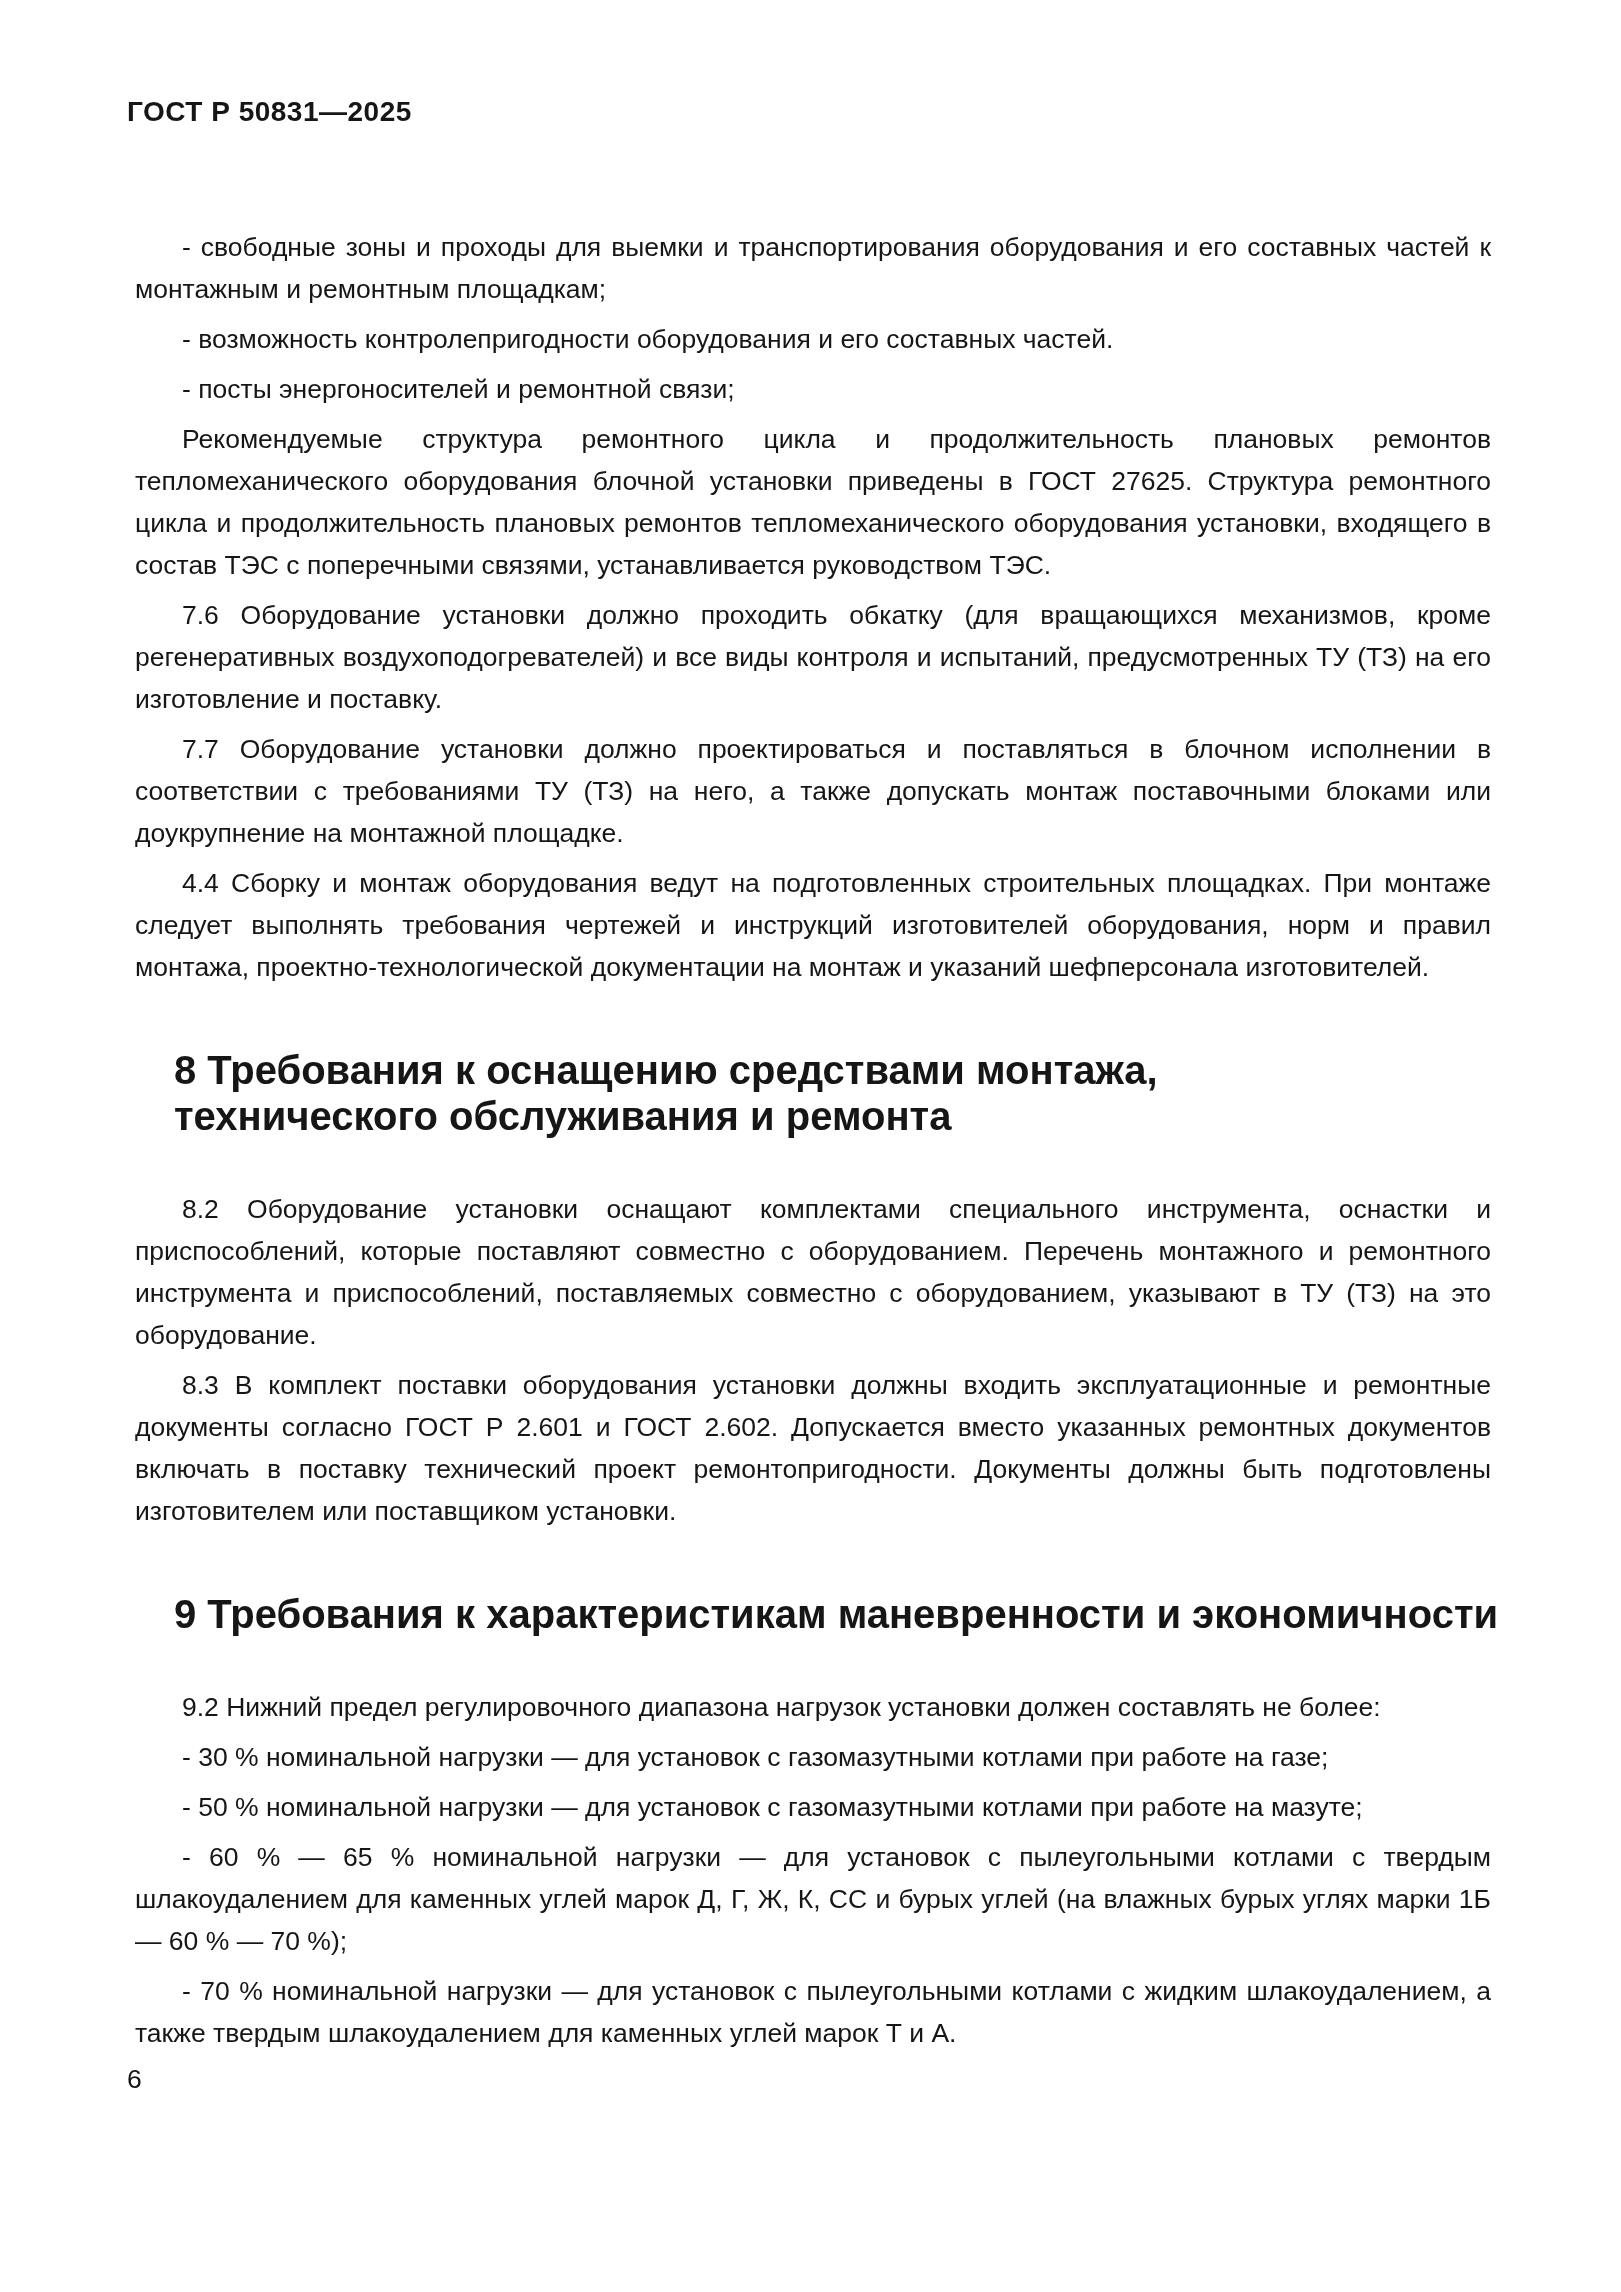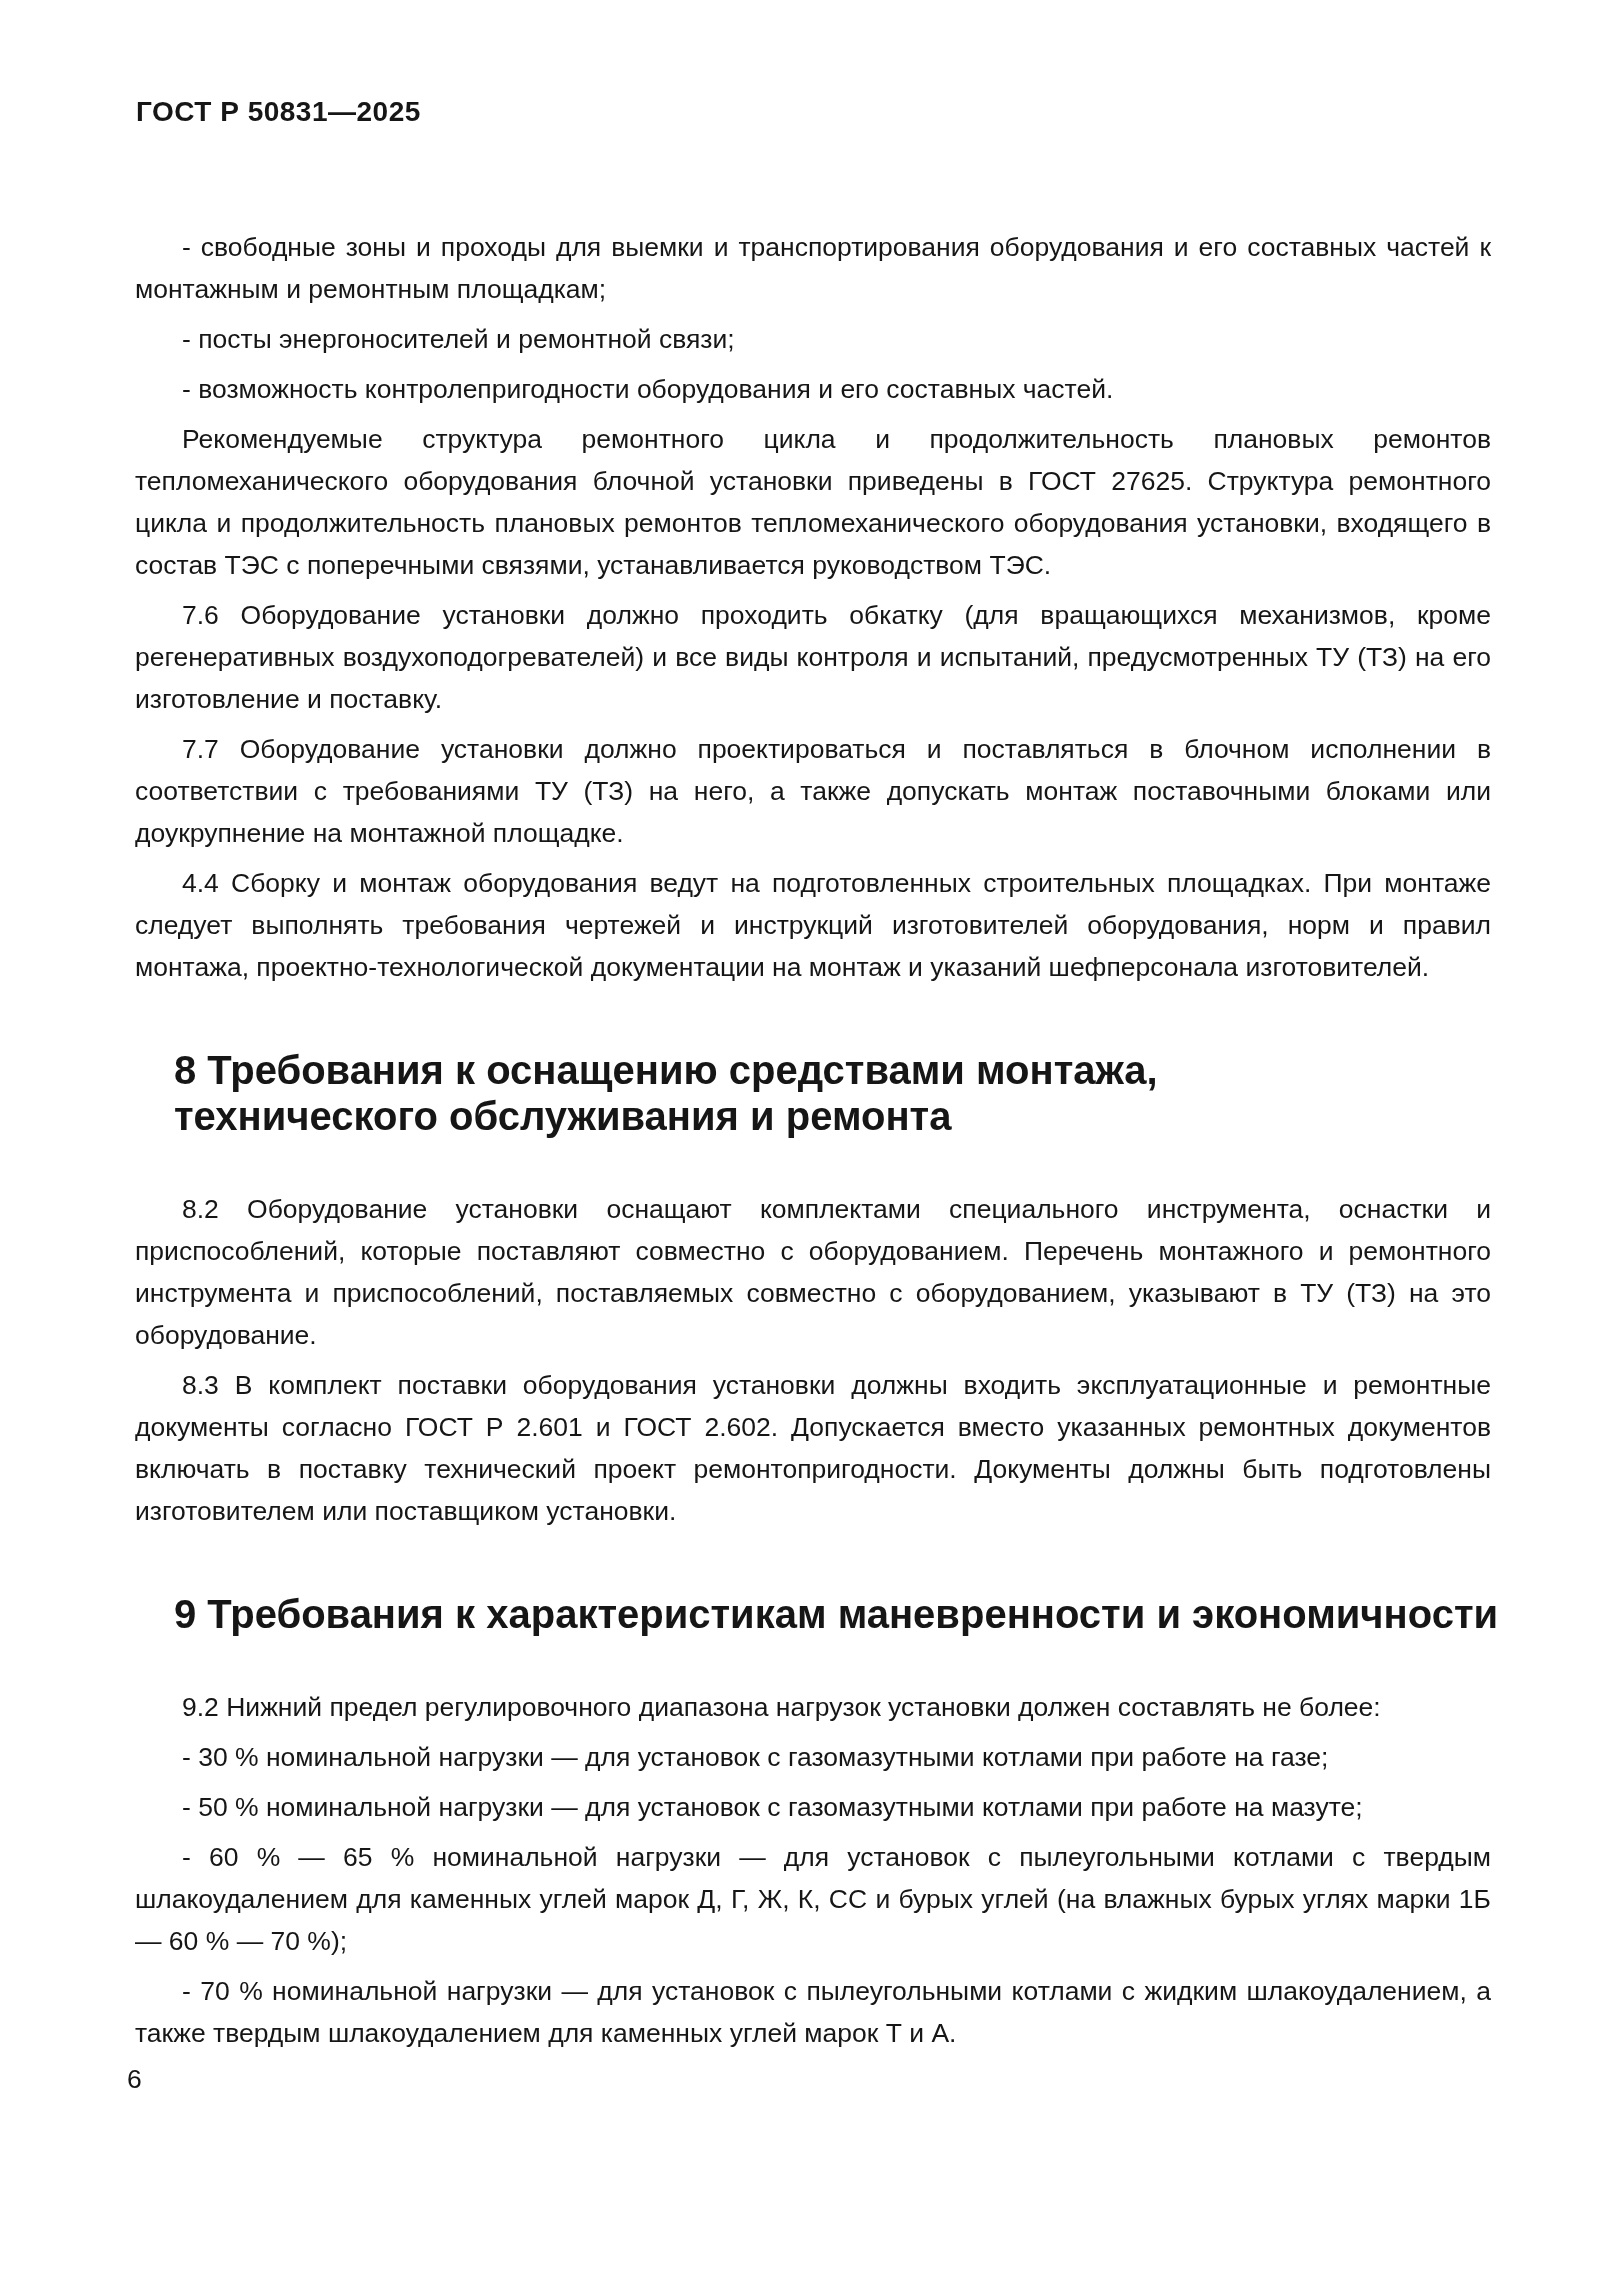--- a/index.html
+++ b/index.html
@@ -12,21 +12,21 @@
     width: 1621px;
     height: 2293px;
     background: #ffffff;
     color: #161616;
     font-family: "Liberation Sans", sans-serif;
     box-sizing: border-box;
     overflow: hidden;
   }
   .doc-header {
     position: absolute;
-    left: 136px;
+    left: 127px;
     top: 96px;
     font-size: 28px;
     font-weight: bold;
     letter-spacing: 0.5px;
   }
   .content {
     position: absolute;
     left: 127px;
     top: 218px;
     width: 1372px;
@@ -57,22 +57,22 @@
 </style>
 </head>
 <body>
 
 <div class="page">
 
   <div class="doc-header">ГОСТ Р 50831—2025</div>
 
   <div class="content">
     <p class="para">- свободные зоны и проходы для выемки и транспортирования оборудования и его составных частей к монтажным и ремонтным площадкам;</p>
+    <p class="para">- возможность контролепригодности оборудования и его составных частей.</p>
     <p class="para">- посты энергоносителей и ремонтной связи;</p>
-    <p class="para">- возможность контролепригодности оборудования и его составных частей.</p>
     <p class="para">Рекомендуемые структура ремонтного цикла и продолжительность плановых ремонтов тепломеханического оборудования блочной установки приведены в ГОСТ 27625. Структура ремонтного цикла и продолжительность плановых ремонтов тепломеханического оборудования установки, входящего в состав ТЭС с поперечными связями, устанавливается руководством ТЭС.</p>
     <p class="para">7.6 Оборудование установки должно проходить обкатку (для вращающихся механизмов, кроме регенеративных воздухоподогревателей) и все виды контроля и испытаний, предусмотренных ТУ (ТЗ) на его изготовление и поставку.</p>
     <p class="para">7.7 Оборудование установки должно проектироваться и поставляться в блочном исполнении в соответствии с требованиями ТУ (ТЗ) на него, а также допускать монтаж поставочными блоками или доукрупнение на монтажной площадке.</p>
     <p class="para">4.4 Сборку и монтаж оборудования ведут на подготовленных строительных площадках. При монтаже следует выполнять требования чертежей и инструкций изготовителей оборудования, норм и правил монтажа, проектно-технологической документации на монтаж и указаний шефперсонала изготовителей.</p>
 
     <h2 class="section-heading">8 Требования к оснащению средствами монтажа,
 технического обслуживания и ремонта</h2>
 
     <p class="para">8.2 Оборудование установки оснащают комплектами специального инструмента, оснастки и приспособлений, которые поставляют совместно с оборудованием. Перечень монтажного и ремонтного инструмента и приспособлений, поставляемых совместно с оборудованием, указывают в ТУ (ТЗ) на это оборудование.</p>
     <p class="para">8.3 В комплект поставки оборудования установки должны входить эксплуатационные и ремонтные документы согласно ГОСТ Р 2.601 и ГОСТ 2.602. Допускается вместо указанных ремонтных документов включать в поставку технический проект ремонтопригодности. Документы должны быть подготовлены изготовителем или поставщиком установки.</p>

